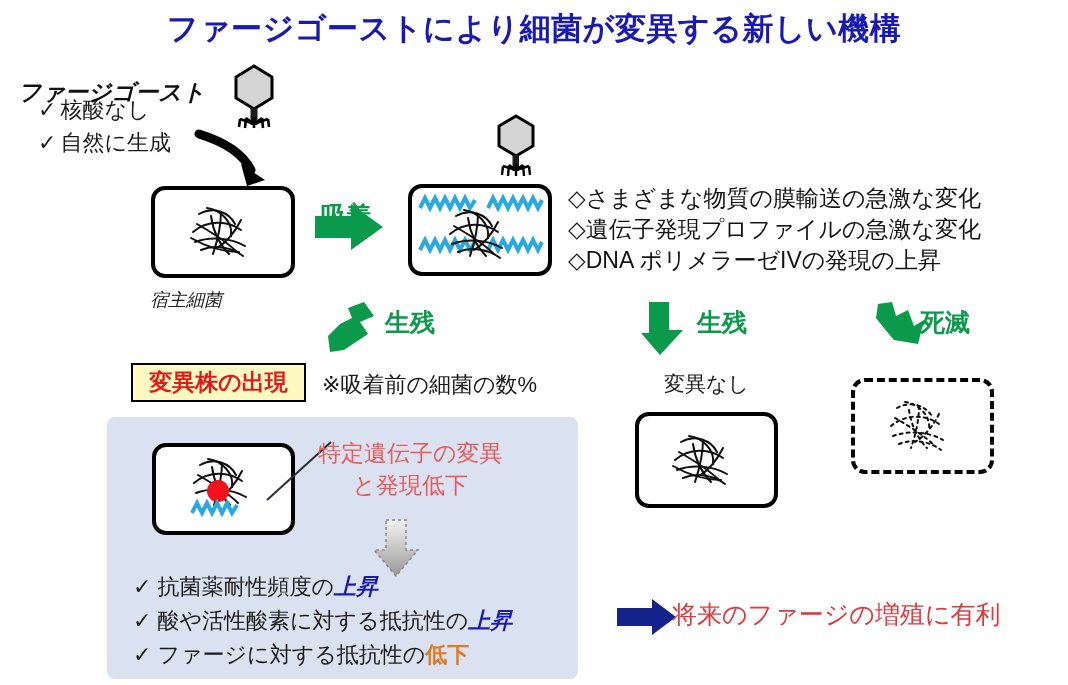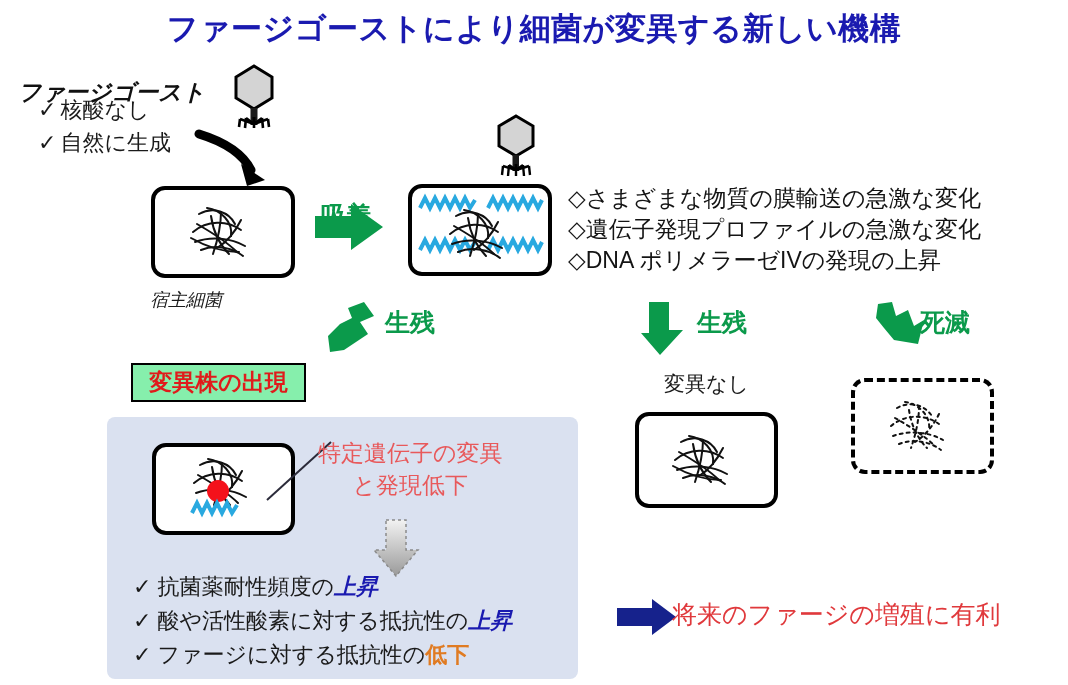--- a/index.html
+++ b/index.html
@@ -66,21 +66,21 @@
     color: #0b9a4b;
     font-weight: bold;
     font-size: 25px;
   }
 
   
   #mutant-box {
     left: 131px; top: 363px;
     width: 175px; height: 39px;
     border: 2px solid #000;
-    background: #86efac;
+    background: #fef9c3;
     box-sizing: border-box;
     display: flex;
     align-items: center;
     justify-content: center;
   }
   #mutant-box span {
     color: #e01b1b;
     font-weight: bold;
     font-size: 23px;
     white-space: nowrap;
@@ -254,20 +254,21 @@
     <svg width="58" height="56" viewBox="0 0 58 56">
       <polygon points="8,4 22,2 26,16 38,10 44,26 54,20 48,44 24,40 14,28 6,18" fill="#0b9a4b"></polygon>
     </svg>
   </div>
   <div class="abs green-label" style="left:920px; top:306px;">死滅</div>
 
   <div class="abs" id="mutant-box">
     <span>変異株の出現</span>
   </div>
 
+  <div class="abs jp" id="note-pct">※吸着前の細菌の数%</div>
 
   <div class="abs jp" id="nomut-label">変異なし</div>
   <div class="abs cellbox" style="left:635px; top:412px; width:143px; height:96px;">
     <svg width="135" height="88" viewBox="0 0 135 88">
       <g stroke="#111" stroke-width="2" fill="none" stroke-linecap="round">
         <path d="M42 26 C 56 18, 72 24, 78 36"></path>
         <path d="M50 20 C 64 22, 76 34, 74 48"></path>
         <path d="M36 44 C 50 32, 70 32, 84 42"></path>
         <path d="M38 54 C 54 48, 74 50, 88 58"></path>
         <path d="M44 62 C 58 56, 76 60, 86 68"></path>

